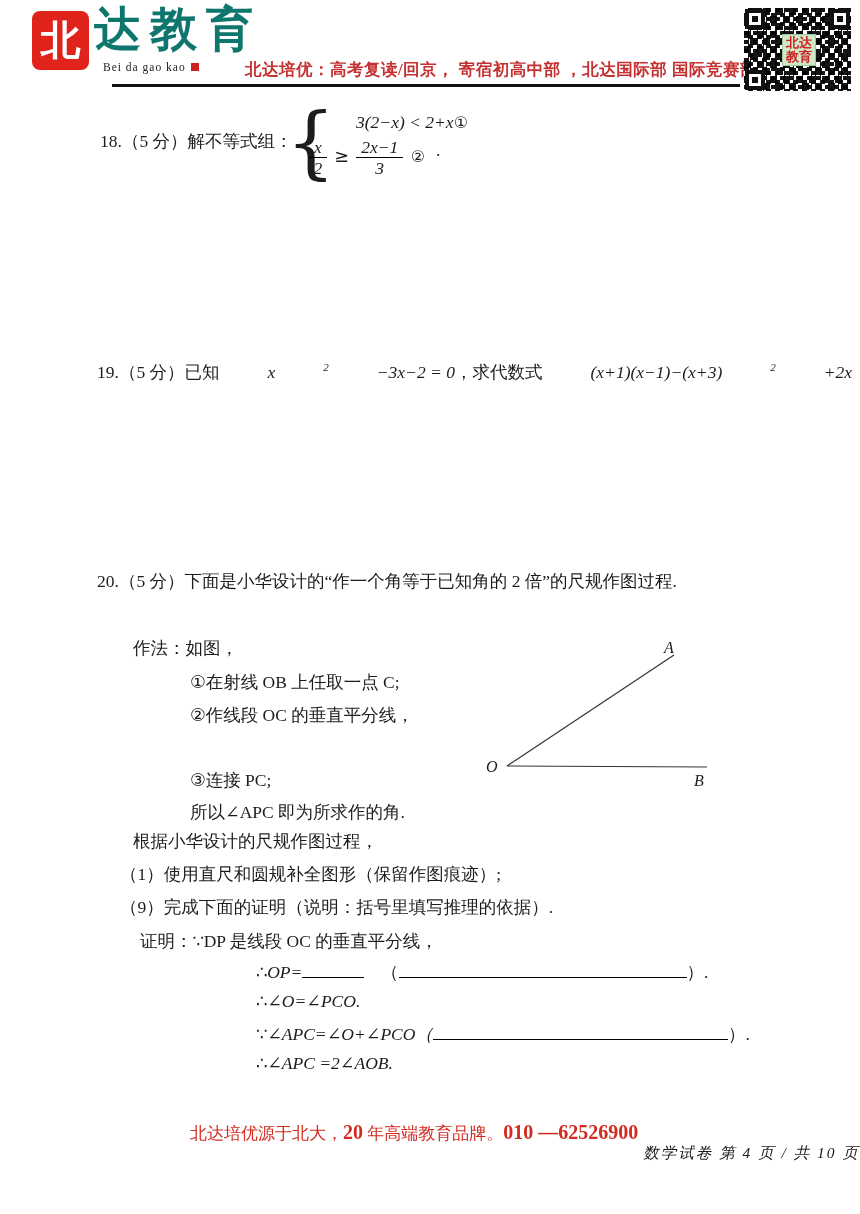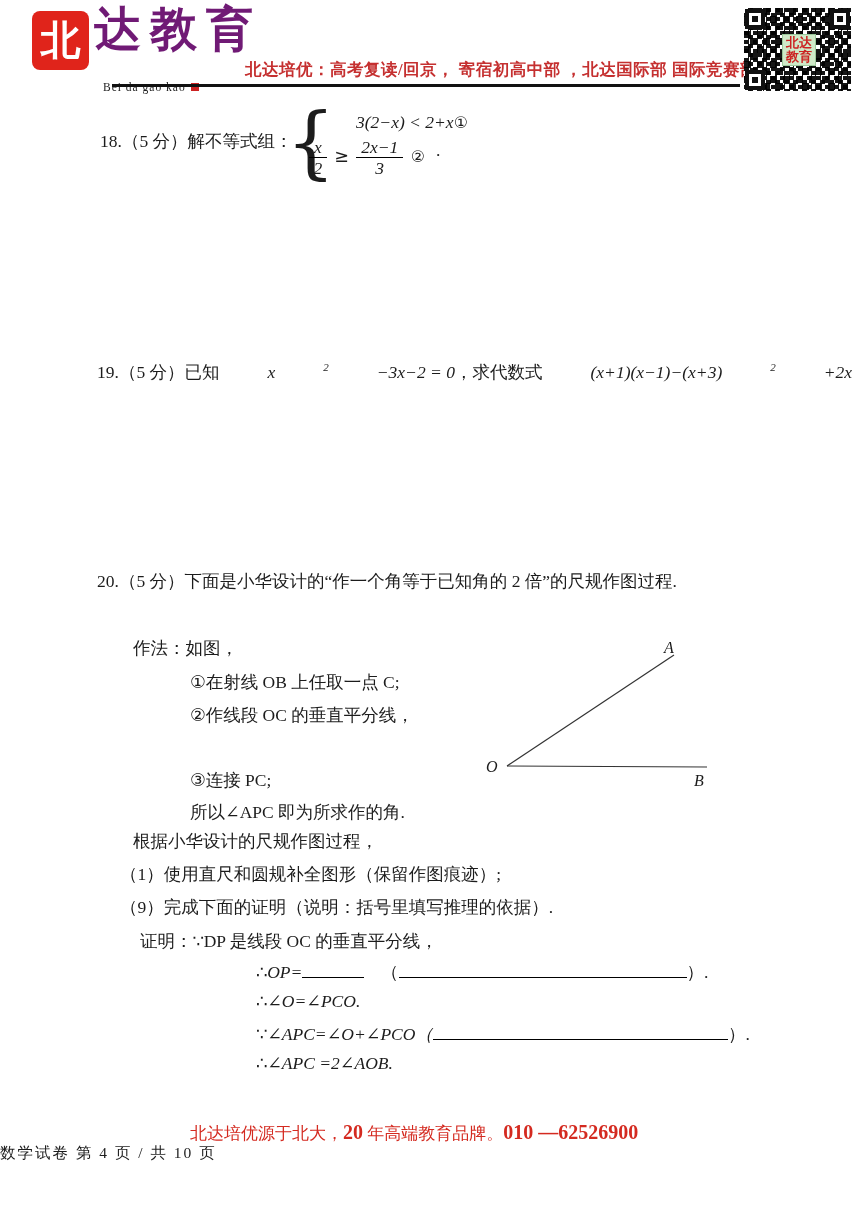--- a/index.html
+++ b/index.html
@@ -11,24 +11,24 @@
   }
   .abs{position:absolute;}
   
   .seal{
     left:33px; top:12px; width:55px; height:57px; background:#e0241b;
     border-radius:7px; display:flex; align-items:center; justify-content:center;
     box-shadow:0 0 0 1px #e0241b;
   }
   .seal span{color:#fff; font-size:40px; font-weight:bold; font-family:"Liberation Serif",serif;}
   .logo-name{
-    left:94px; top:4px; font-size:47px; font-weight:bold; color:#701a75;
+    left:94px; top:4px; font-size:47px; font-weight:bold; color:#0f766e;
     letter-spacing:9px; font-family:"Liberation Serif","DejaVu Serif",serif; line-height:1.1;
   }
-  .logo-sub{left:103px; top:61px; font-size:11.5px; color:#222; font-family:"Liberation Serif",serif; letter-spacing:1px;margin-top:20px;}
+  .logo-sub{left:103px; top:61px; font-size:11.5px; color:#222; font-family:"Liberation Serif",serif; letter-spacing:1px;}
   .logo-sub .sq{display:inline-block;width:8px;height:8px;background:#c22;margin-left:5px;}
   .slogan{left:245px; top:59px; font-size:16.5px; color:#c53030; font-weight:bold; letter-spacing:0.5px; white-space:nowrap;}
   .header-rule{left:112px; top:84px; width:628px; height:3px; background:#111;}
   
   .qr{
     left:744px; top:8px; width:107px; height:83px; background:#fff;
     background-image:
       repeating-conic-gradient(#151515 0% 25%, #ffffff 0% 50%),
       repeating-conic-gradient(#151515 0% 25%, #ffffff 0% 50%);
     background-size:9px 9px, 13px 15px;
@@ -49,21 +49,21 @@
   sup{font-size:11px;}
   .frac{display:inline-block; text-align:center; vertical-align:middle; font-style:italic; line-height:1.05; margin:0 3px;}
   .frac .num{display:block; border-bottom:1.5px solid #000; padding:0 5px 1px;}
   .frac .den{display:block; padding-top:1px;}
   .brace{font-size:78px; font-weight:200; line-height:1; font-family:"DejaVu Serif",serif;}
   .blank{display:inline-block; border-bottom:1.2px solid #000; height:15px; vertical-align:baseline;}
   .circ{font-family:"DejaVu Sans",sans-serif; font-style:normal; font-size:16px;}
   
   .footer-red{left:190px; top:1121px; font-size:17px; color:#d42a20; white-space:nowrap;}
   .footer-red b{font-family:Liberation Serif, serif; font-size:20px;}
-  .footer-page{left:0; top:1143px; width:860px; text-align:left; font-size:15.5px; letter-spacing:2px;}
+  .footer-page{left:0; top:1143px; width:860px; text-align:right; font-size:15.5px; font-style:italic; letter-spacing:2px;}
   .nowrap{white-space:nowrap;}
 </style>
 </head>
 <body>
 
 <div class="page">
 
   <div class="abs seal">
     <span>北</span>
   </div>

